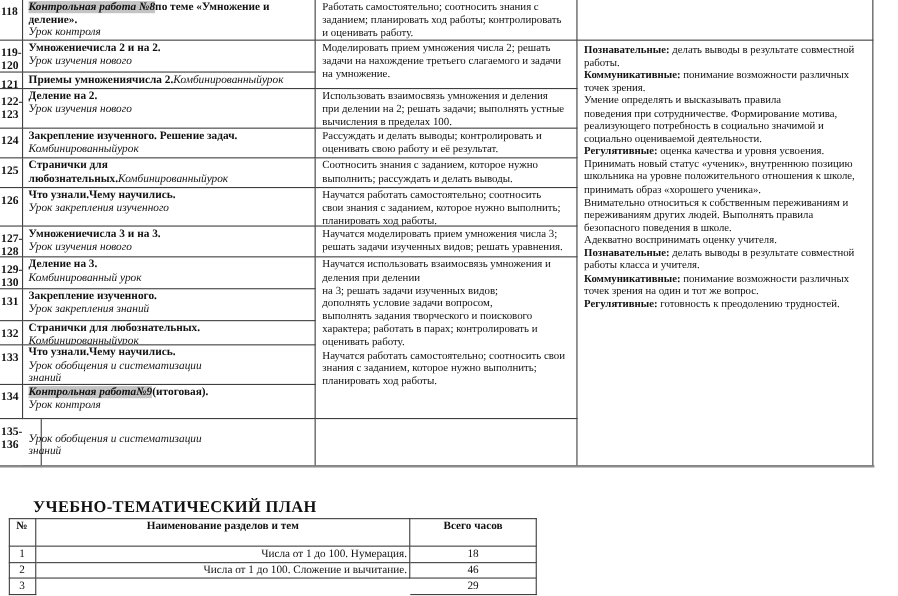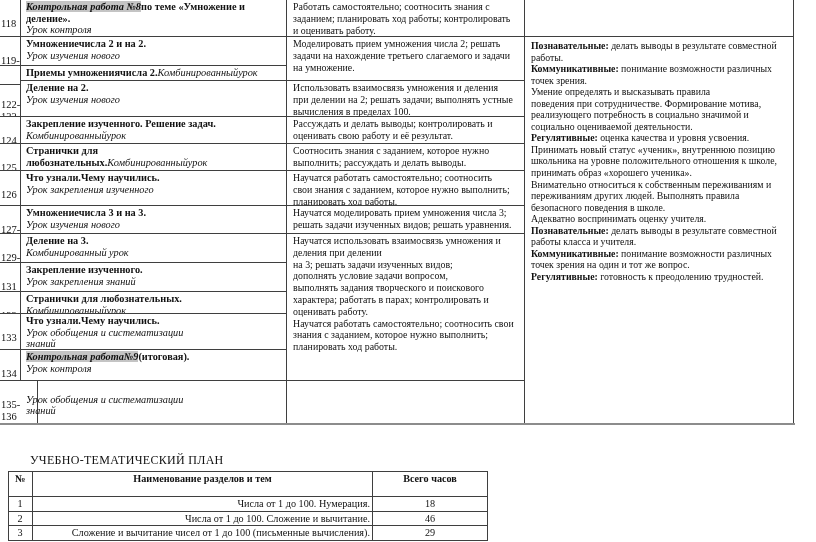--- a/index.html
+++ b/index.html
@@ -1,29 +1,29 @@
 <!DOCTYPE html>
 <html><head>
 <meta charset="utf-8">
 <style>
   html,body{margin:0;padding:0;background:#fff;}
   #page{position:relative;width:816px;height:542px;background:#ffffff;overflow:hidden;
         font-family:"Liberation Serif","DejaVu Serif",serif;color:#111;}
   .cell{position:absolute;box-sizing:border-box;border-right:1px solid #3f3f3f;border-bottom:1px solid #3f3f3f;overflow:hidden;}
   .pre{white-space:pre-line;}
-  .num{font-size:10.5px;line-height:11.5px;padding:18px 0 0 1px;}
+  .num{font-size:10.5px;line-height:11.5px;padding:6px 0 0 1px;font-weight:bold;}
   .t2{font-size:10.3px;line-height:11.6px;padding:1px 12px 0 5px;}
   .t2 .bld{font-weight:bold;}
   .t2 .ital{font-style:italic;}
   .t2 .hl{font-weight:bold;font-style:italic;background:#c4c4c4;}
   .t3{font-size:9.9px;line-height:11.8px;padding:1px 4px 0 6px;}
   .t4{font-size:9.8px;line-height:11.55px;padding:3px 4px 0 6px;}
   .t4 .b4{font-weight:bold;}
   .thick{position:absolute;left:0;top:423px;width:795px;height:2px;background:#8c8c8c;}
-  .plan-title{position:absolute;left:30px;top:453px;font-size:12px;font-weight:normal;letter-spacing:.3px;text-align:center;}
+  .plan-title{position:absolute;left:30px;top:453px;font-size:15px;font-weight:bold;letter-spacing:.3px;text-align:center;}
   .ptable-frame{position:absolute;left:8px;top:471px;width:480px;height:70px;border-top:1px solid #3f3f3f;border-left:1px solid #3f3f3f;box-sizing:border-box;}
   .pc{font-size:10.2px;}
   .pc.hdr{font-weight:bold;text-align:center;padding-top:2px;}
   .pc.cnum{text-align:center;padding-top:1px;}
   .pc.cname{padding:1px 2px 0 7px;text-align:right;}
   .pc.chours{text-align:center;padding-top:1px;}
 </style>
 </head>
 <body>
 
@@ -174,16 +174,15 @@
 
   <div class="cell pc cnum" style="left:8px;top:497px;width:25px;height:15px">1</div>
   <div class="cell pc cname" style="left:33px;top:497px;width:340px;height:15px">Числа от 1 до 100. Нумерация.</div>
   <div class="cell pc chours" style="left:373px;top:497px;width:115px;height:15px">18</div>
 
   <div class="cell pc cnum" style="left:8px;top:512px;width:25px;height:14px">2</div>
   <div class="cell pc cname" style="left:33px;top:512px;width:340px;height:14px">Числа от 1 до 100. Сложение и вычитание.</div>
   <div class="cell pc chours" style="left:373px;top:512px;width:115px;height:14px">46</div>
 
   <div class="cell pc cnum" style="left:8px;top:526px;width:25px;height:15px">3</div>
-  <div class="cell pc cname" style="left:33px;top:526px;width:340px;height:15px">Сложение и вычитание чисел от 1 до 100 (письменные вычисления).</div>
   <div class="cell pc chours" style="left:373px;top:526px;width:115px;height:15px">29</div>
 
 </div>
 
 </body></html>

